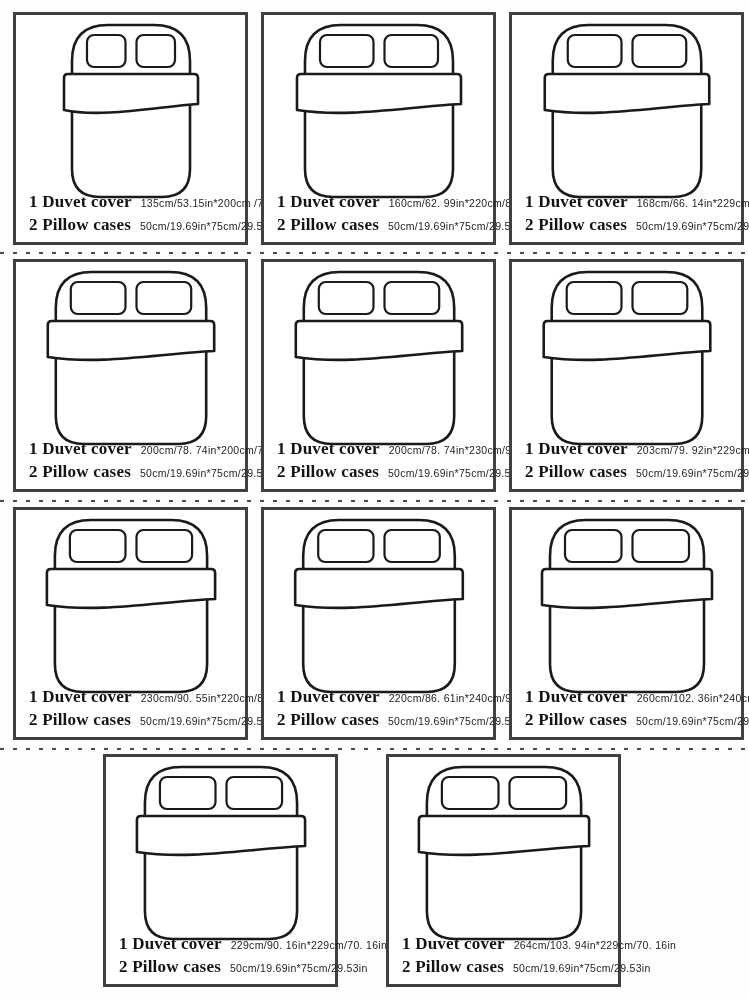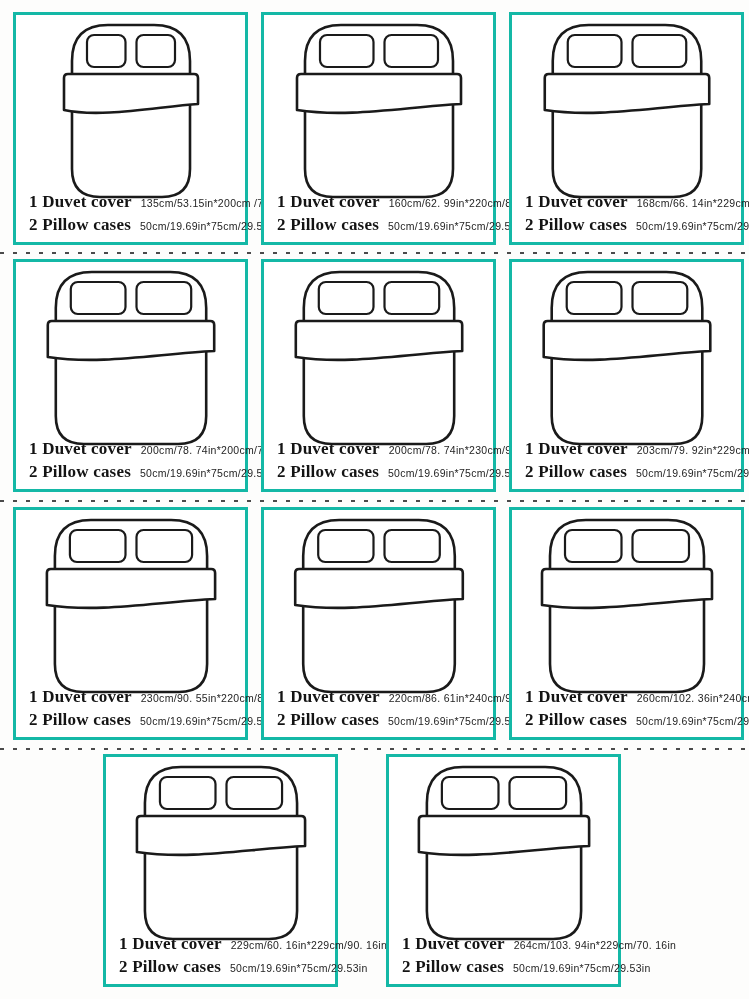--- a/index.html
+++ b/index.html
@@ -10,21 +10,21 @@
     background: #fdfdfc;
     font-family: "Liberation Sans", sans-serif;
     overflow: hidden;
   }
   .cell {
     position: absolute;
     width: 235px;
     height: 233px;
     box-sizing: border-box;
     background: #ffffff;
-    border: 3px solid #14b8a6;
+    border: 3px solid #404040;
   }
   .cell svg.bed {
     display: block;
     margin: 7px auto 0 auto;
   }
   .text-block {
     position: absolute;
     left: 13px;
     right: 4px;
     bottom: 5px;
@@ -225,21 +225,21 @@
     <div class="cell" style="left: 103px; top: 754px;">
       <svg class="bed" width="206" height="178" viewBox="0 0 206 178">
         <path d="M 26.930000000000007 39 Q 26.930000000000007 3 62.93000000000001 3 L 143.07 3 Q 179.07 3 179.07 39 L 179.07 147 Q 179.07 175 151.07 175 L 54.93000000000001 175 Q 26.930000000000007 175 26.930000000000007 147 Z" fill="#ffffff" stroke="#1a1a1a" stroke-width="2.6"></path>
         <rect x="41.93000000000001" y="13" width="55.56999999999999" height="32" rx="7" fill="#ffffff" stroke="#1a1a1a" stroke-width="2.2"></rect>
         <rect x="108.5" y="13" width="55.56999999999999" height="32" rx="7" fill="#ffffff" stroke="#1a1a1a" stroke-width="2.2"></rect>
         <path d="M 18.930000000000007 56 Q 18.930000000000007 52 22.930000000000007 52 L 183.07 52 Q 187.07 52 187.07 56 L 187.07 82 C 128 85 73 96 18.930000000000007 88 Z" fill="#ffffff" stroke="#1a1a1a" stroke-width="2.6" stroke-linejoin="round"></path>
       </svg>
       <div class="text-block">
         <div class="text-line">
           <span class="lbl">1 Duvet cover</span>
-          <span class="val">229cm/60. 16in*229cm/90. 16in</span>
+          <span class="val">229cm/90. 16in*229cm/70. 16in</span>
         </div>
         <div class="text-line">
           <span class="lbl">2 Pillow cases</span>
           <span class="val">50cm/19.69in*75cm/29.53in</span>
         </div>
       </div>
     </div>
     <div class="cell" style="left: 386px; top: 754px;">
       <svg class="bed" width="206" height="178" viewBox="0 0 206 178">
         <path d="M 25.879999999999995 39 Q 25.879999999999995 3 61.879999999999995 3 L 144.12 3 Q 180.12 3 180.12 39 L 180.12 147 Q 180.12 175 152.12 175 L 53.879999999999995 175 Q 25.879999999999995 175 25.879999999999995 147 Z" fill="#ffffff" stroke="#1a1a1a" stroke-width="2.6"></path>

